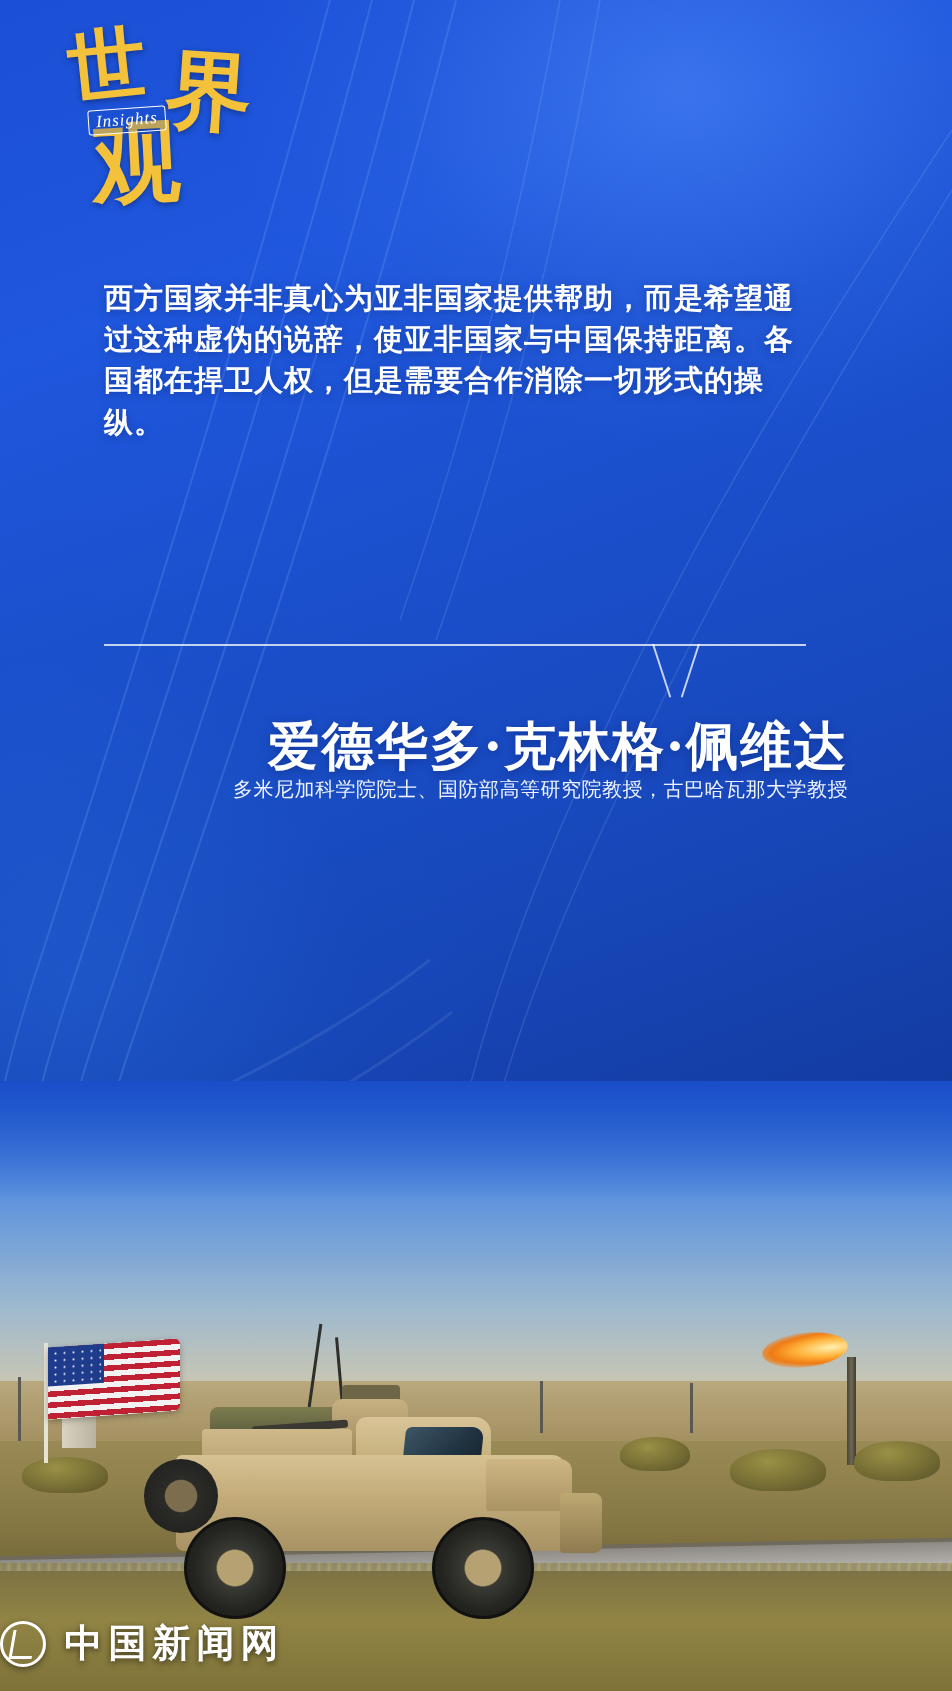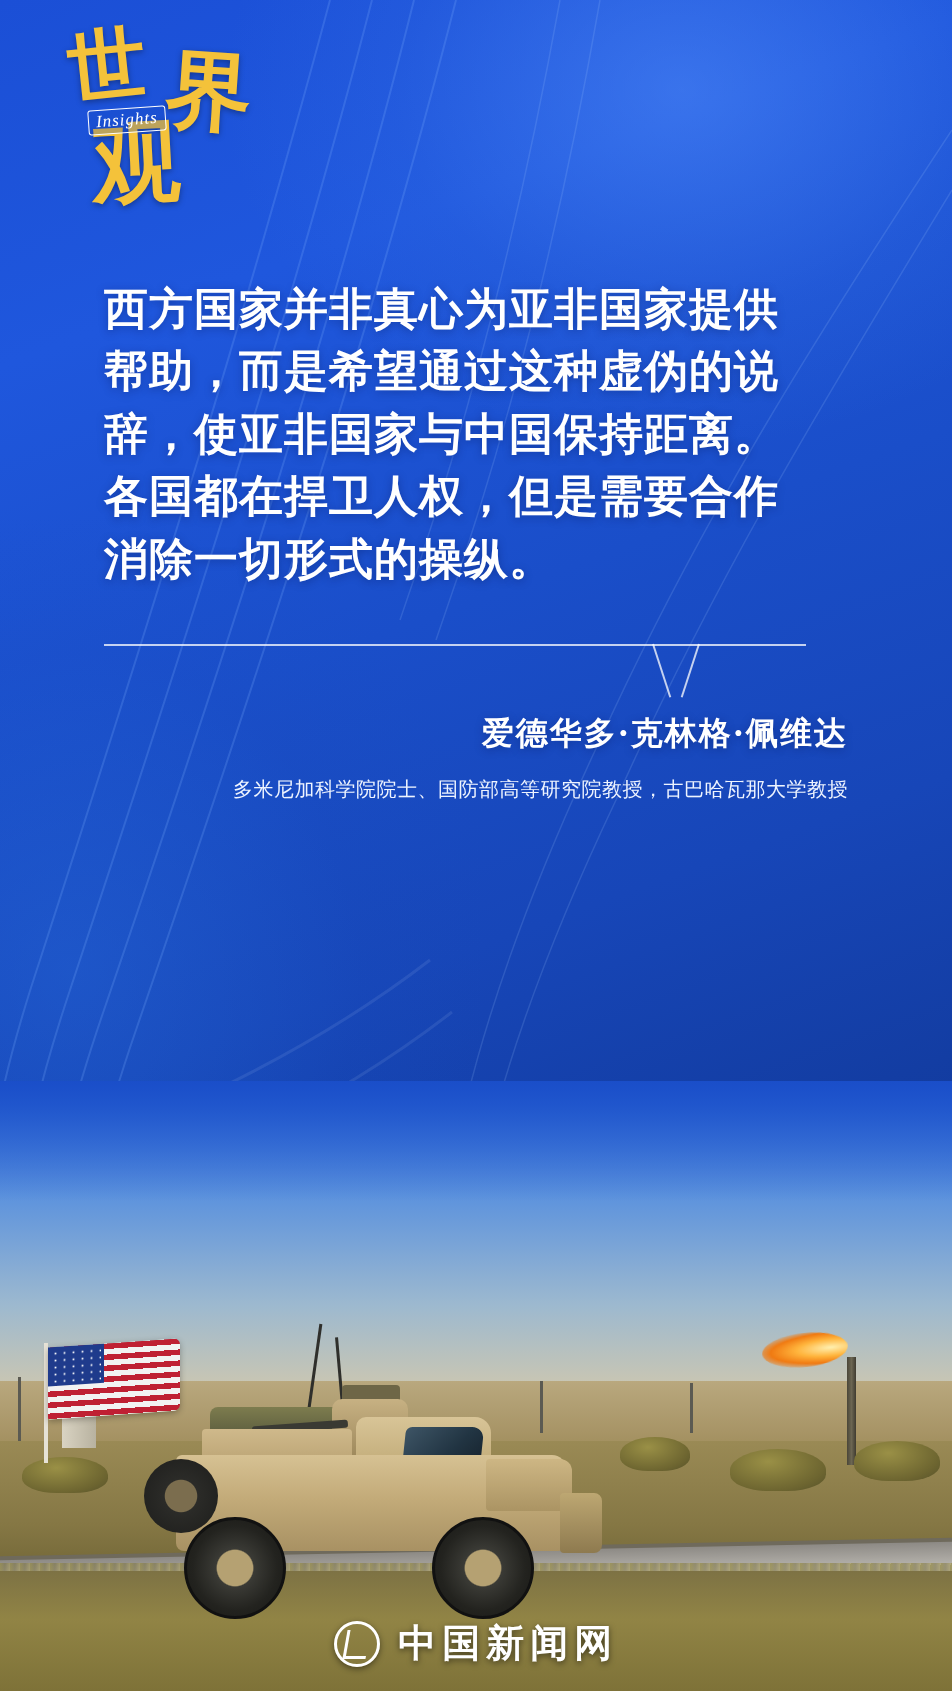--- a/index.html
+++ b/index.html
@@ -79,21 +79,21 @@
 
   
   .quote {
     position: absolute;
     left: 104px;
     top: 278px;
     width: 700px;
     color: #ffffff;
     font-family: "DejaVu Serif", serif;
     font-weight: bold;
-    font-size: 44px;
+    font-size: 29px;
     line-height: 1.42;
     letter-spacing: 1px;
     text-shadow: 0 2px 8px rgba(0,20,80,0.35);
   }
 
   
   .divider-wrap {
     position: absolute;
     left: 104px;
     top: 644px;
@@ -127,21 +127,21 @@
   .divider-notch:before { left: 0;  transform-origin: top center; transform: rotate(-18deg); }
   .divider-notch:after  { left: 46px; transform-origin: top center; transform: rotate(18deg); }
 
   
   .author {
     position: absolute;
     right: 104px;
     top: 712px;
     font-family: "DejaVu Serif", serif;
     font-weight: bold;
-    font-size: 32px;
+    font-size: 52px;
     color: #ffffff;
     letter-spacing: 2px;
     text-shadow: 0 2px 8px rgba(0,20,80,0.35);
   }
   .author-title {
     position: absolute;
     right: 104px;
     top: 776px;
     font-family: "Liberation Sans", sans-serif;
     font-size: 20px;
@@ -389,21 +389,21 @@
     background-image: radial-gradient(circle, #fff 0.9px, transparent 1.2px);
     background-size: 9px 7px;
   }
 
   
   .footer {
     position: absolute;
     bottom: 22px;
     left: 0;
     width: 952px;
-    text-align: center;
+    text-align: left;
     z-index: 12;
   }
   .footer-cn {
     display: inline-block;
     font-family: "DejaVu Serif", serif;
     font-size: 38px;
     font-weight: bold;
     color: #ffffff;
     letter-spacing: 6px;
     text-shadow: 0 2px 6px rgba(0,0,0,0.55);

